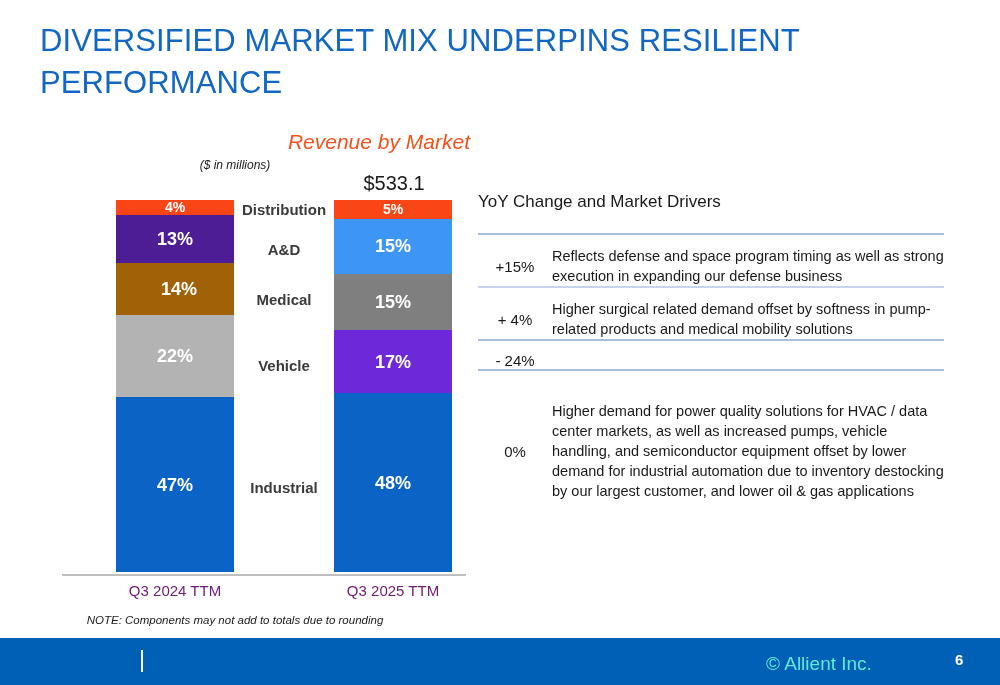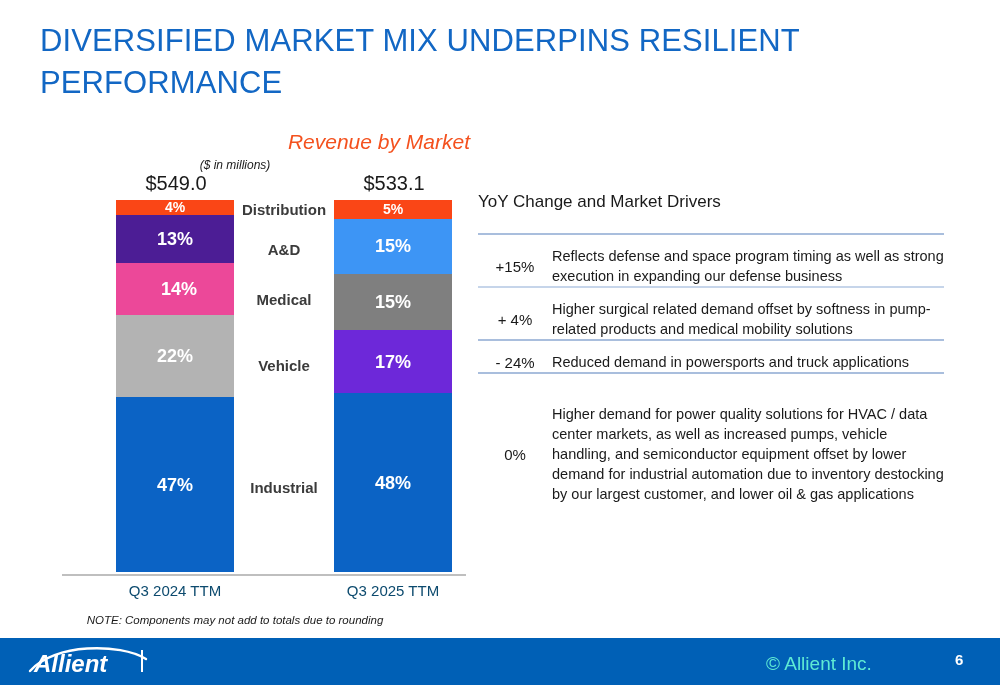--- a/index.html
+++ b/index.html
@@ -121,21 +121,21 @@
     top: 454px;
     width: 404px;
     height: 2px;
     background: #bfbfbf;
   }
 
   .x-label {
     position: absolute;
     top: 462px;
     font-size: 15px;
-    color: #0c4a6e;
+    color: #701a75;
     text-align: center;
     font-weight: 400;
   }
   .x-left  { left: 107px; width: 136px; }
   .x-right { left: 325px; width: 136px; }
 
   .chart-note {
     position: absolute;
     left: 0;
     top: 494px;
@@ -243,27 +243,26 @@
 
 <div class="slide">
 
   <div class="slide-title">DIVERSIFIED MARKET MIX UNDERPINS RESILIENT PERFORMANCE</div>
 
   <div class="chart-area">
 
     <div class="chart-title">Revenue by Market</div>
     <div class="chart-subtitle">($ in millions)</div>
 
-    <div class="total-label total-left">$549.0</div>
     <div class="total-label total-right">$533.1</div>
 
     <div class="bar bar-left">
       <div class="seg small" style="height:4%;background:#fa4616;">4%</div>
       <div class="seg" style="height:13%;background:#4c1d95;">13%</div>
-      <div class="seg" style="height:14%;background:#ec4899;padding-left:8px;">14%</div>
+      <div class="seg" style="height:14%;background:#a16207;padding-left:8px;">14%</div>
       <div class="seg" style="height:22%;background:#b3b3b3;">22%</div>
       <div class="seg" style="height:47%;background:#0b63c5;">47%</div>
     </div>
 
     <div class="cat-col">
       <div class="cat" style="top:1px;">Distribution</div>
       <div class="cat" style="top:41px;">A&amp;D</div>
       <div class="cat" style="top:91px;">Medical</div>
       <div class="cat" style="top:157px;">Vehicle</div>
       <div class="cat" style="top:279px;">Industrial</div>
@@ -296,37 +295,30 @@
     <div class="rule thin"></div>
 
     <div class="driver-row">
       <div class="driver-pct">+ 4%</div>
       <div class="driver-text">Higher surgical related demand offset by softness in pump-related products and medical mobility solutions</div>
     </div>
     <div class="rule"></div>
 
     <div class="driver-row">
       <div class="driver-pct">- 24%</div>
-      <div class="driver-text">Reduced demand in powersports and truck applications</div>
     </div>
     <div class="rule"></div>
 
     <div class="driver-row tall">
       <div class="driver-pct">0%</div>
       <div class="driver-text">Higher demand for power quality solutions for HVAC / data center markets, as well as increased pumps, vehicle handling, and semiconductor equipment offset by lower demand for industrial automation due to inventory destocking by our largest customer, and lower oil &amp; gas applications</div>
     </div>
   </div>
 
   <div class="footer">
-    <div class="logo-wrap">
-      <svg width="128" height="32" viewBox="0 0 128 32" aria-hidden="true">
-        <path d="M2 26 C 26 -2, 92 -2, 118 14" stroke="#ffffff" stroke-width="2.4" fill="none" stroke-linecap="round"></path>
-        <text x="6" y="27" font-family="Liberation Sans, sans-serif" font-size="24" font-weight="bold" font-style="italic" fill="#ffffff">Allient</text>
-      </svg>
-    </div>
     <div class="footer-divider"></div>
     <div class="tagline">
       <b>CONNECTING</b><span> what matters</span>
     </div>
     <div class="copyright">© Allient Inc.</div>
     <div class="page-num">6</div>
   </div>
 
 </div>
 

